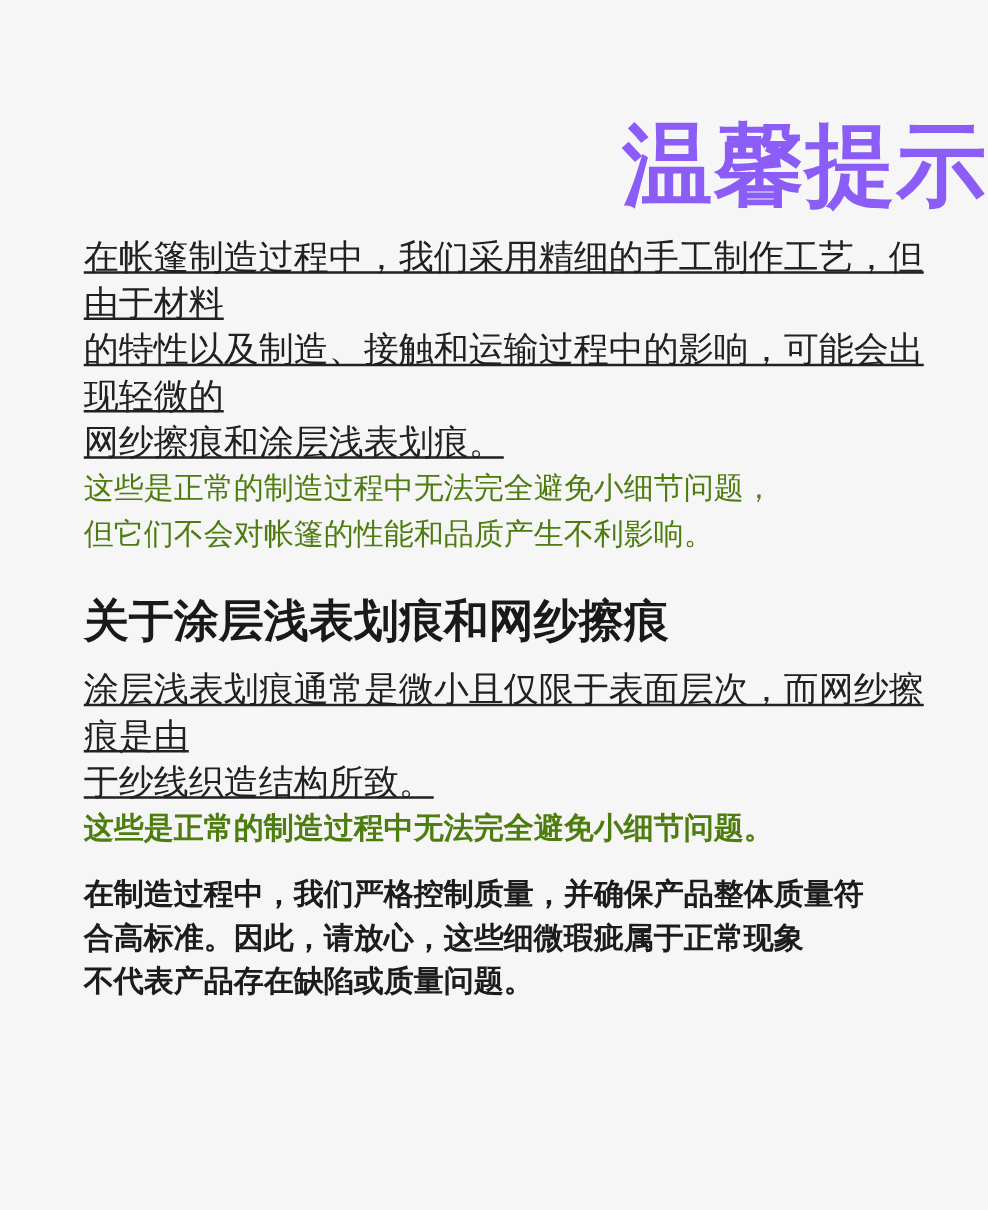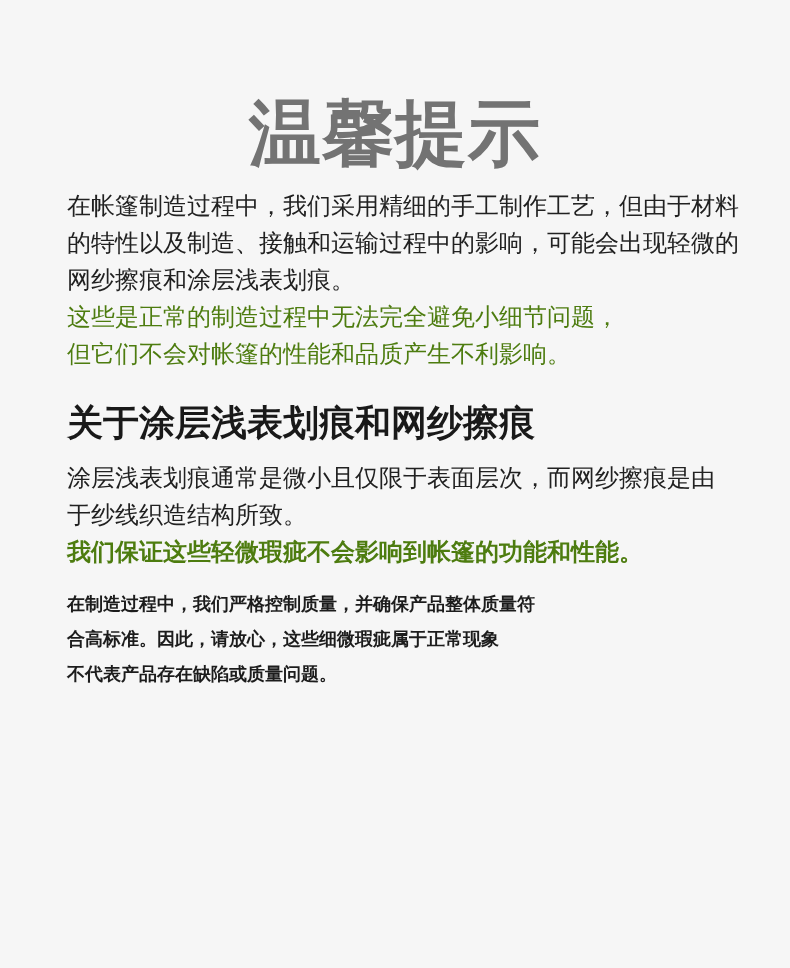--- a/index.html
+++ b/index.html
@@ -12,59 +12,60 @@
     width: 790px;
     height: 968px;
     background: #f6f6f6;
     overflow: hidden;
     font-family: "Liberation Sans", sans-serif;
     color: #1a1a1a;
   }
   .page-title {
     margin: 0;
     padding-top: 92px;
-    text-align: center;
+    text-align: right;
     font-size: 72px;
     line-height: 82px;
     font-weight: 900;
-    color: #737373;
+    color: #8b5cf6;
     letter-spacing: 1px;
   }
   .content {
     padding: 0 40px 0 67px;
   }
   .section-heading {
     margin: 0;
     font-size: 36px;
     line-height: 46px;
     font-weight: 800;
     color: #191919;
   }
   .sec-1 .section-heading { margin-top: 104px; }
   .sec-2 .section-heading { margin-top: 28px; }
   .para {
     margin: 13px 0 0 0;
-    font-size: 24px;
+    font-size: 28px;
     line-height: 37px;
     font-weight: 400;
     color: #212121;
     white-space: pre-line;
+    text-decoration: underline;
   }
   .highlight {
     margin: 0;
     font-size: 24px;
     line-height: 37px;
     font-weight: 400;
     color: #4d7c0f;
     white-space: pre-line;
   }
   .sec-2 .highlight { font-weight: 700; }
   .footer-note {
     margin: 17px 0 0 0;
-    font-size: 18px;
+    font-size: 24px;
     line-height: 35px;
     font-weight: 700;
     color: #1c1c1c;
     white-space: pre-line;
   }
 </style>
 </head>
 <body>
 
 <div class="page">
@@ -77,21 +78,21 @@
 的特性以及制造、接触和运输过程中的影响，可能会出现轻微的
 网纱擦痕和涂层浅表划痕。</p>
       <p class="highlight">这些是正常的制造过程中无法完全避免小细节问题，
 但它们不会对帐篷的性能和品质产生不利影响。</p>
     </section>
 
     <section class="sec-2">
       <h2 class="section-heading">关于涂层浅表划痕和网纱擦痕</h2>
       <p class="para">涂层浅表划痕通常是微小且仅限于表面层次，而网纱擦痕是由
 于纱线织造结构所致。</p>
-      <p class="highlight">我们保证这些轻微瑕疵不会影响到帐篷的功能和性能。</p>
+      <p class="highlight">这些是正常的制造过程中无法完全避免小细节问题。</p>
     </section>
 
     <p class="footer-note">在制造过程中，我们严格控制质量，并确保产品整体质量符
 合高标准。因此，请放心，这些细微瑕疵属于正常现象
 不代表产品存在缺陷或质量问题。</p>
 
   </div>
 </div>
 
 </body></html>

